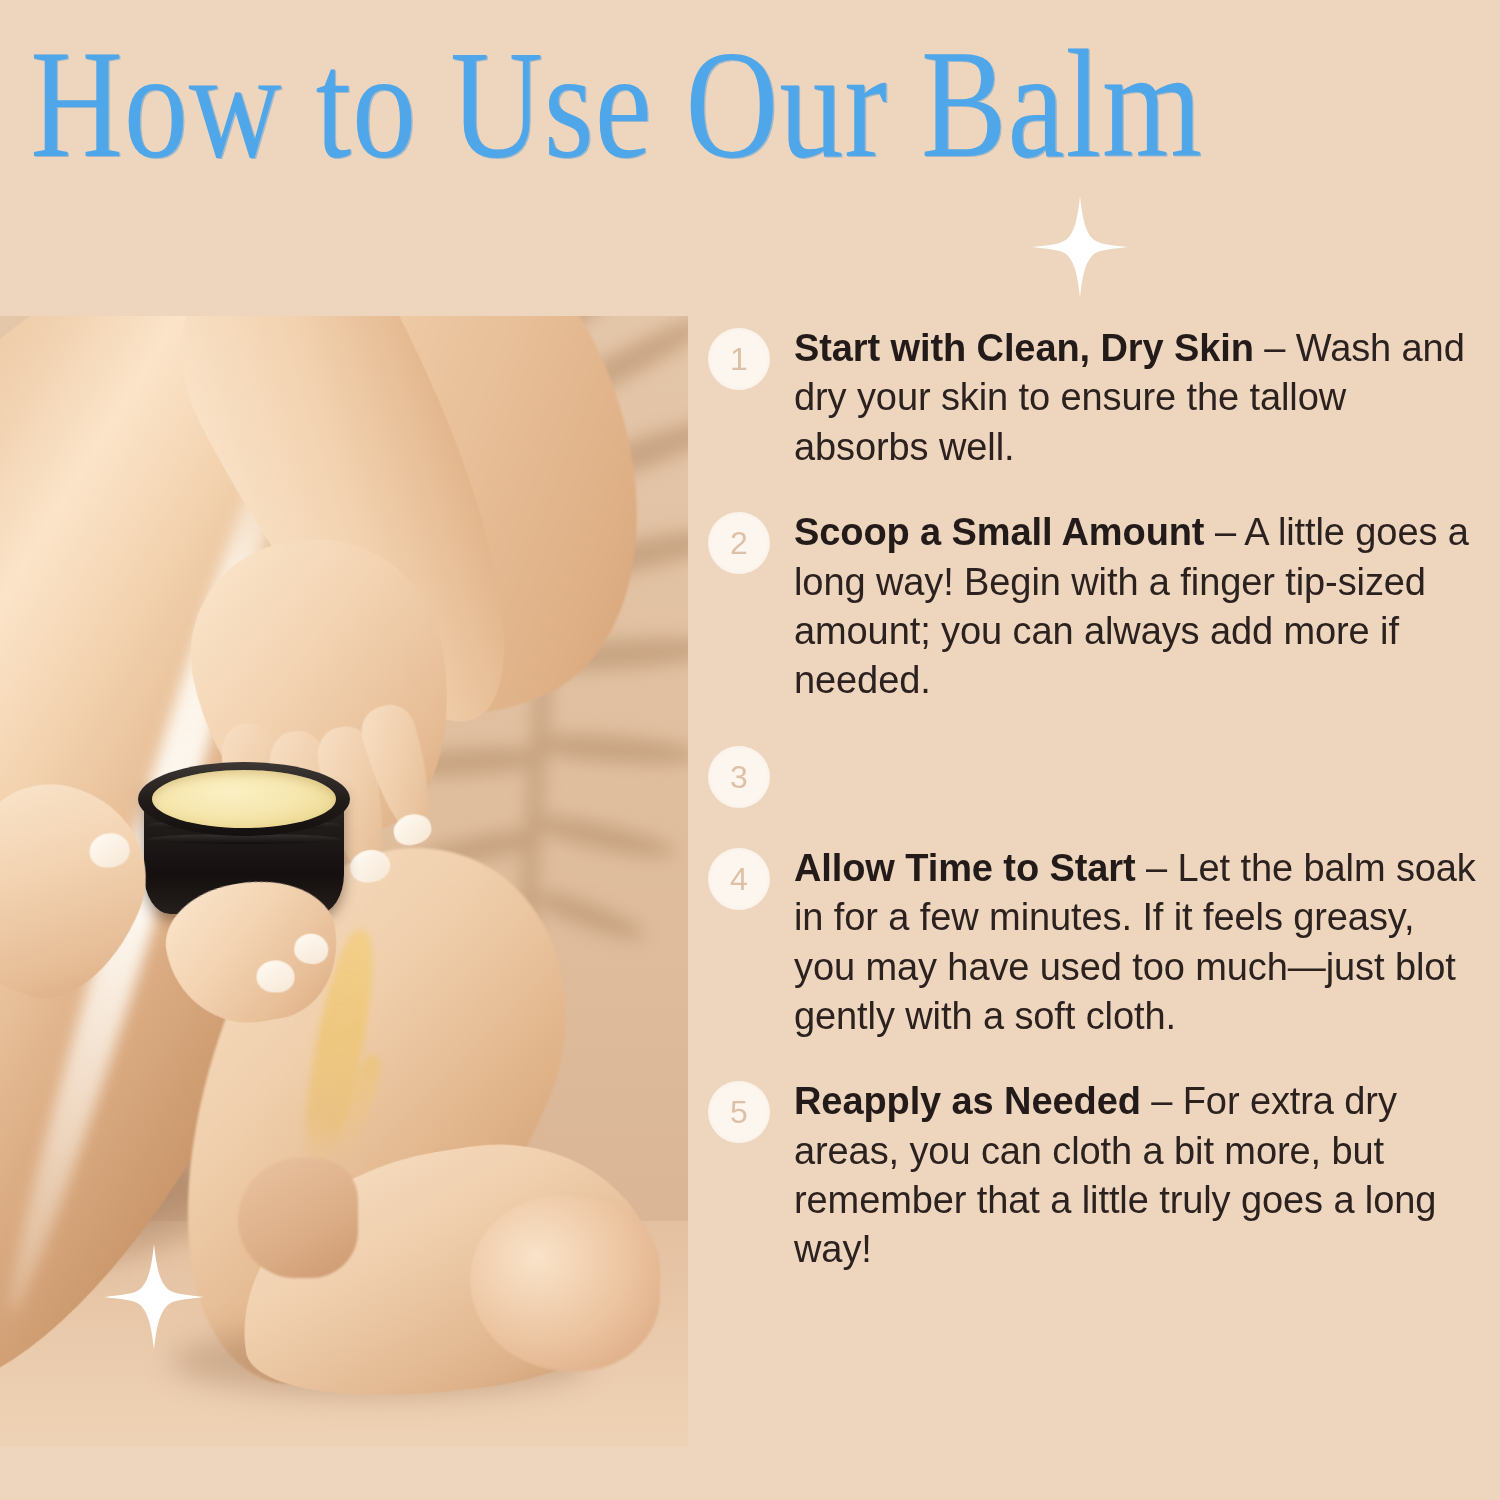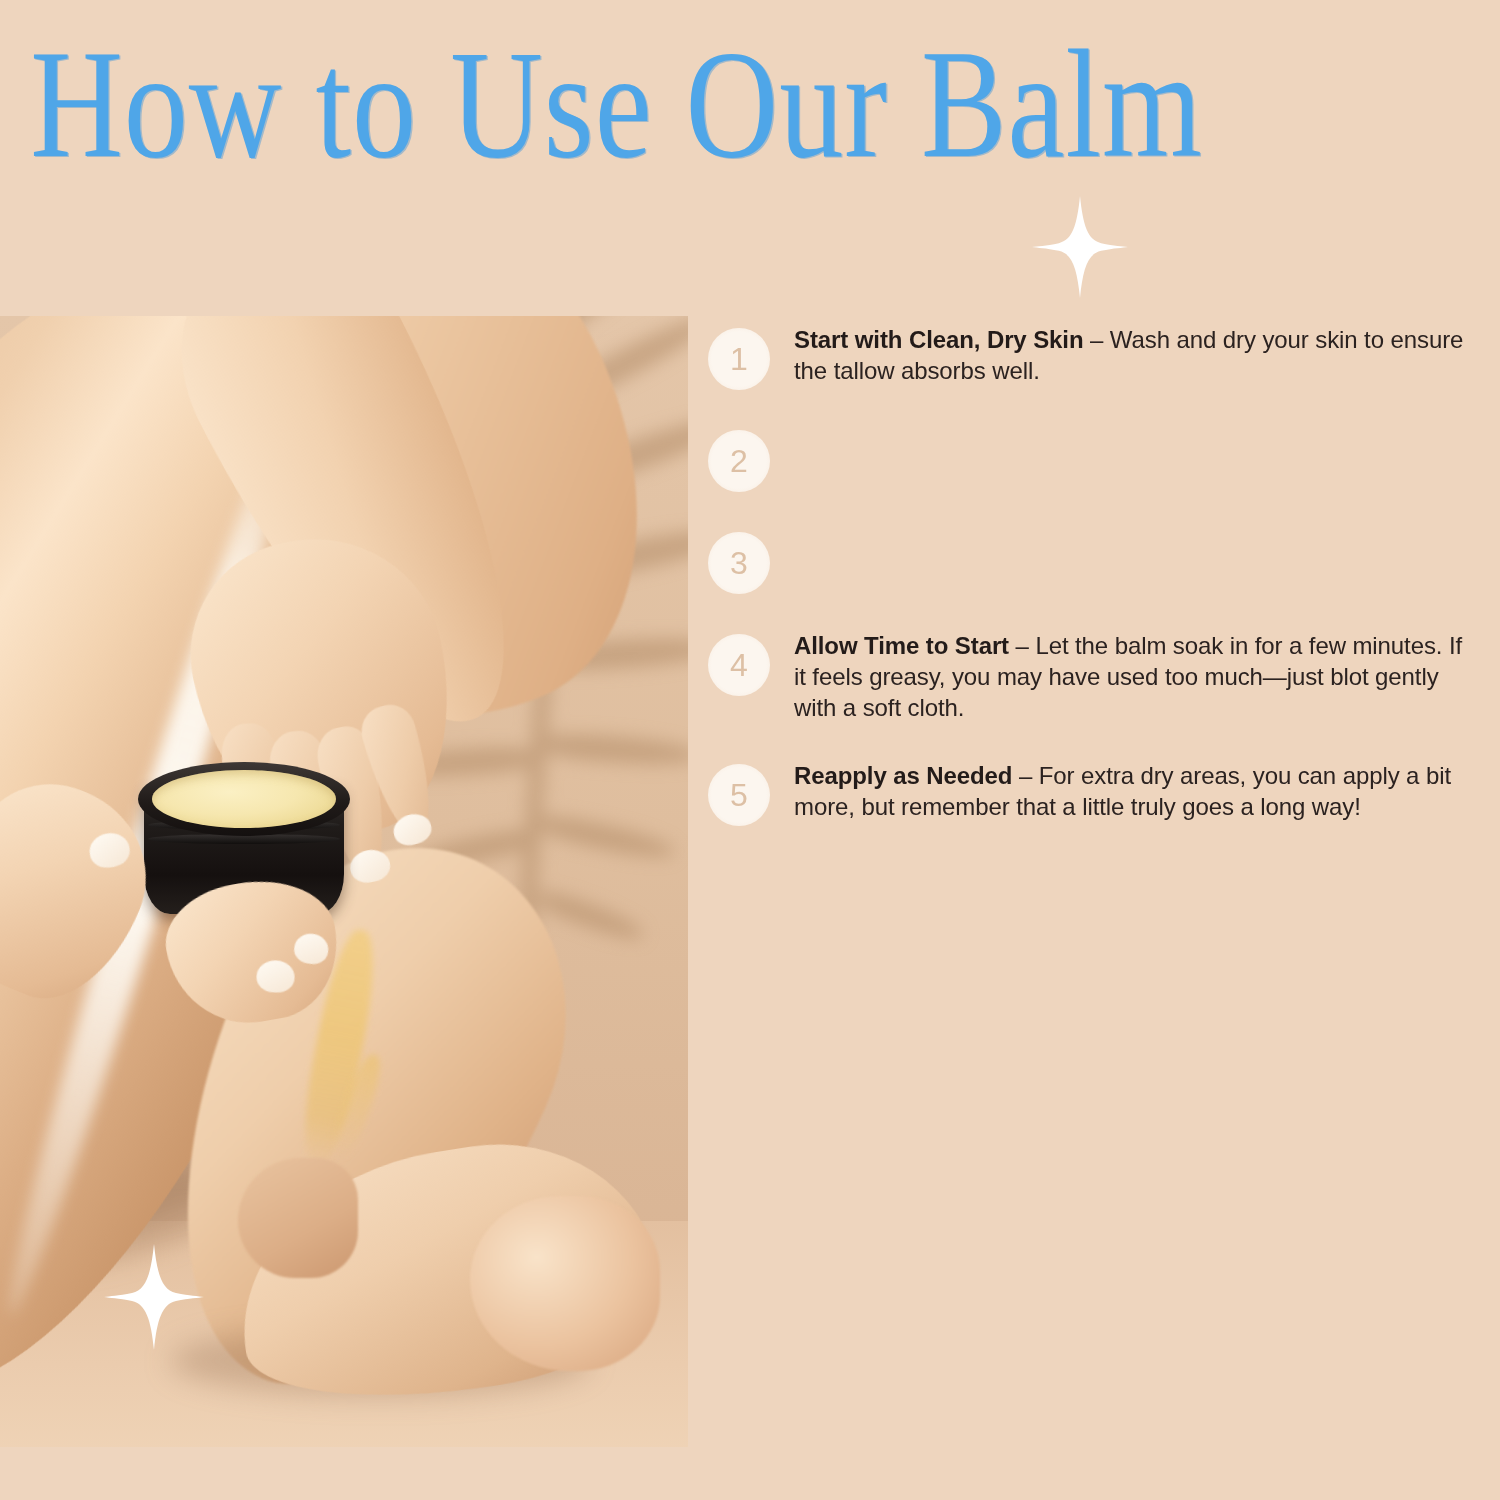--- a/index.html
+++ b/index.html
@@ -363,21 +363,21 @@
     justify-content: center;
     font-size: 32px;
     font-weight: 400;
     color: #DDC0A5;
     line-height: 1;
     font-family: "Liberation Sans", sans-serif;
   }
   .step-text {
     flex: 1 1 auto;
     color: #2B2220;
-    font-size: 24px;
+    font-size: 38px;
     line-height: 1.30;
     letter-spacing: -0.1px;
     padding-top: 2px;
   }
   .step-title {
     font-weight: bold;
     color: #231B19;
   }
   .step-dash { color: #2B2220; }
 </style>
@@ -475,34 +475,37 @@
 
     <div class="step">
       <div class="badge">1</div>
       <div class="step-text">
         <span class="step-title">Start with Clean, Dry Skin</span><span class="step-dash"> – </span><span>Wash and dry your skin to ensure the tallow absorbs well.</span>
       </div>
     </div>
 
     <div class="step">
       <div class="badge">2</div>
+      <div class="step-text">
+        <span class="step-title">Scoop a Small Amount</span><span class="step-dash"> – </span><span>A little goes a long way! Begin with a finger tip-sized amount; you can always add more if needed.</span>
+      </div>
     </div>
 
     <div class="step">
       <div class="badge">3</div>
     </div>
 
     <div class="step">
       <div class="badge">4</div>
       <div class="step-text">
         <span class="step-title">Allow Time to Start</span><span class="step-dash"> – </span><span>Let the balm soak in for a few minutes. If it feels greasy, you may have used too much—just blot gently with a soft cloth.</span>
       </div>
     </div>
 
     <div class="step">
       <div class="badge">5</div>
       <div class="step-text">
-        <span class="step-title">Reapply as Needed</span><span class="step-dash"> – </span><span>For extra dry areas, you can apply a bit more, but remember that a little truly goes a long way!</span>
+        <span class="step-title">Reapply as Needed</span><span class="step-dash"> – </span><span>For extra dry areas, you can cloth a bit more, but remember that a little truly goes a long way!</span>
       </div>
     </div>
 
   </div>
 </div>
 
 </body></html>

